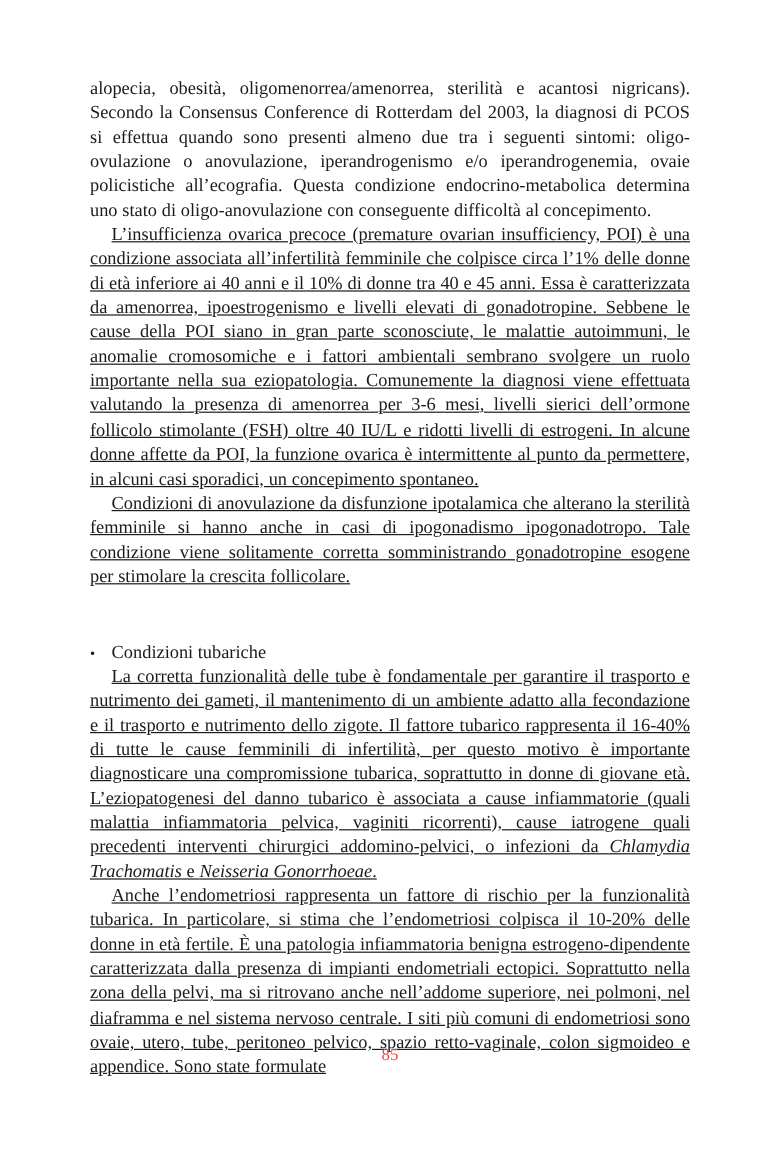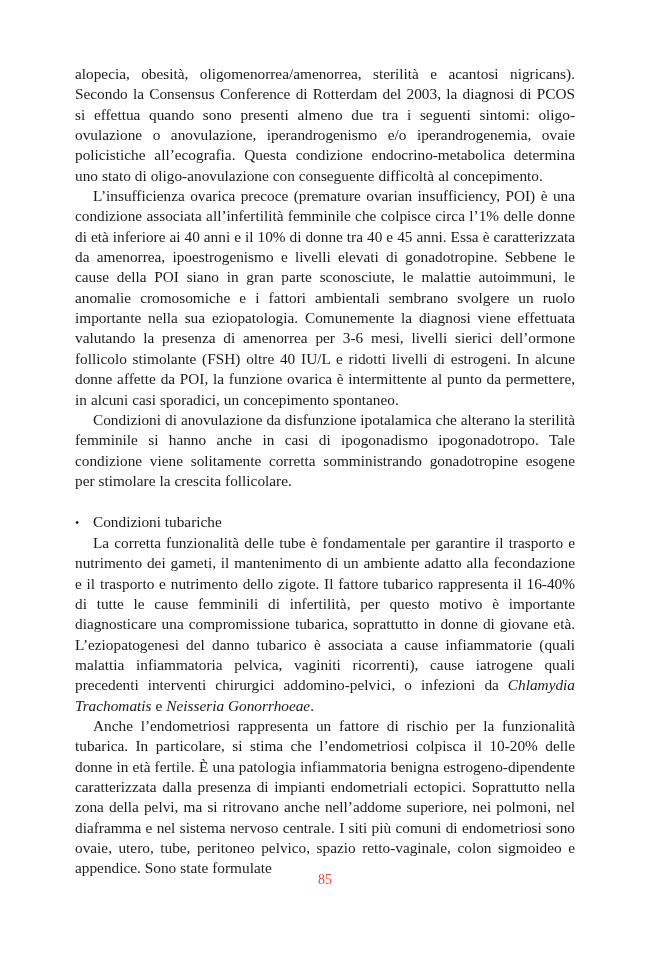--- a/index.html
+++ b/index.html
@@ -27,20 +27,21 @@
     font-size: 15.3px;
     line-height: 20.35px;
     text-align: justify;
     text-justify: inter-word;
     -webkit-hyphens: none;
     hyphens: none;
     word-spacing: 0.01em;
   }
   p.indent {
     text-indent: 18px;
+    text-decoration: underline;
   }
   p.noindent {
     text-indent: 0;
   }
   .spacer {
     height: 20.35px;
   }
   .bullet-row {
     display: flex;
     align-items: baseline;
@@ -48,20 +49,21 @@
     line-height: 20.35px;
   }
   .bullet-mark {
     width: 18px;
     flex: 0 0 18px;
     font-size: 12px;
     line-height: 20.35px;
   }
   .bullet-label {
     flex: 1 1 auto;
+    margin-top: 22px;
   }
   .italic {
     font-style: italic;
   }
   .folio {
     position: absolute;
     left: 0;
     top: 872px;
     width: 650px;
     text-align: center;

